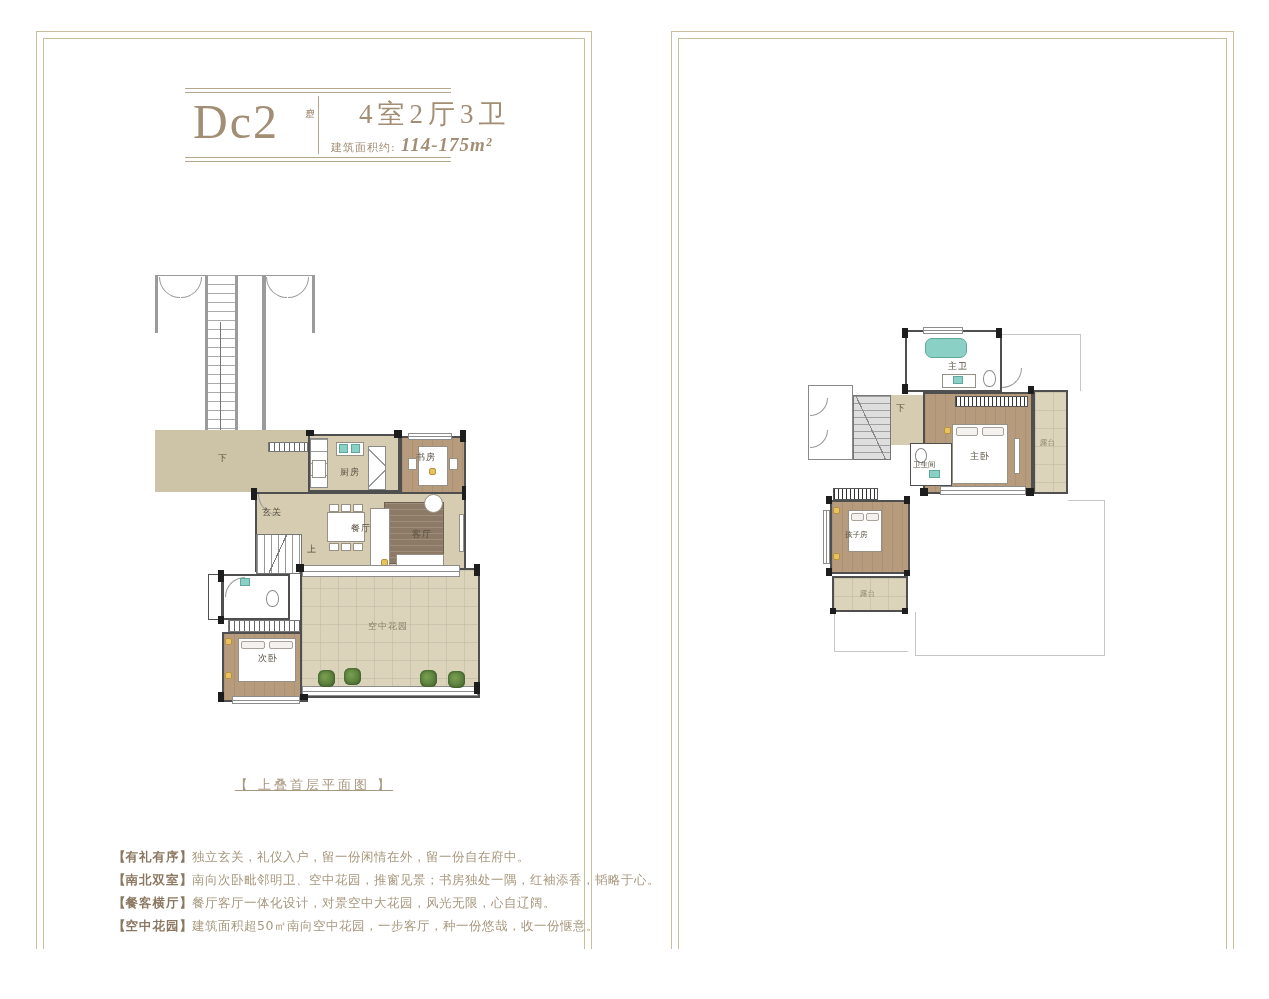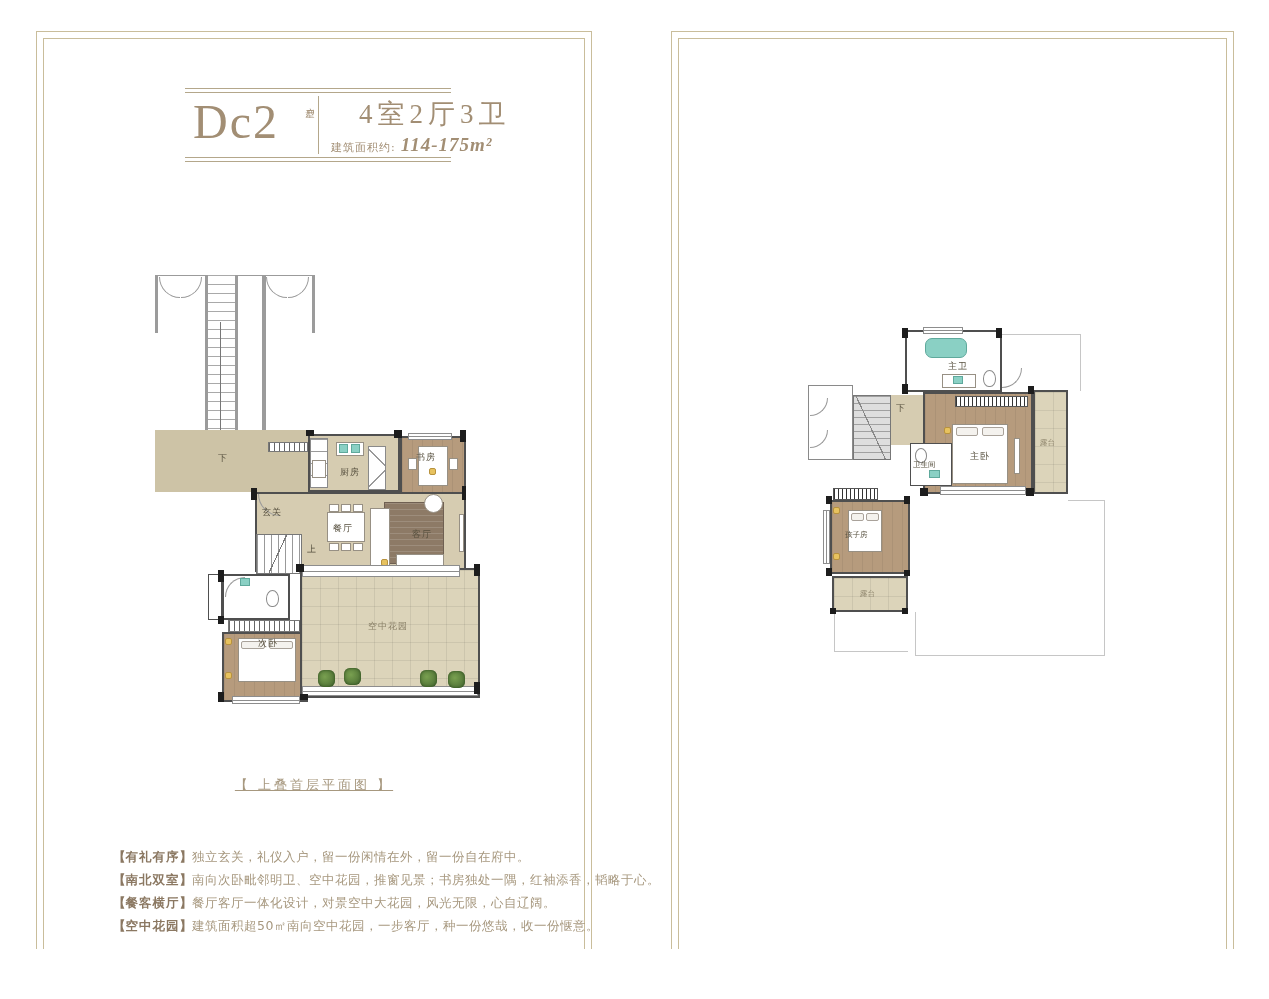--- a/index.html
+++ b/index.html
@@ -156,21 +156,21 @@
       <div class="room fill-tan" style="left:105px;top:230px;width:211px;height:80px;"></div>
       <div class="arc arc-dl" style="left:108px;top:232px;width:22px;height:22px;"></div>
       <div class="lbl" style="left:112px;top:246px;">玄关</div>
       <div class="furn" style="left:179px;top:242px;width:10px;height:8px;"></div>
       <div class="furn" style="left:191px;top:242px;width:10px;height:8px;"></div>
       <div class="furn" style="left:203px;top:242px;width:10px;height:8px;"></div>
       <div class="furn" style="left:177px;top:250px;width:38px;height:30px;"></div>
       <div class="furn" style="left:179px;top:281px;width:10px;height:8px;"></div>
       <div class="furn" style="left:191px;top:281px;width:10px;height:8px;"></div>
       <div class="furn" style="left:203px;top:281px;width:10px;height:8px;"></div>
-      <div class="lbl" style="left:183px;top:262px;">餐厅</div>
+      <div class="lbl" style="left:201px;top:262px;">餐厅</div>
       <div class="rug" style="left:234px;top:240px;width:60px;height:62px;"></div>
       <div class="furn" style="left:220px;top:246px;width:20px;height:64px;"></div>
       <div class="furn" style="left:246px;top:292px;width:48px;height:18px;"></div>
       <div class="furn round" style="left:274px;top:232px;width:19px;height:19px;"></div>
       <div class="gold" style="left:231px;top:297px;width:7px;height:7px;"></div>
       <div class="furn" style="left:309px;top:252px;width:5px;height:38px;"></div>
       <div class="lbl" style="left:262px;top:268px;">客厅</div>
 
       <div class="stairs-h" style="left:106px;top:272px;width:46px;height:40px;"></div>
       <div class="lbl" style="left:157px;top:283px;">上</div>
@@ -179,21 +179,21 @@
       <div class="arc arc-ul" style="left:75px;top:315px;width:20px;height:20px;"></div>
       <div class="teal" style="left:90px;top:316px;width:10px;height:8px;"></div>
       <div class="toilet" style="left:116px;top:328px;width:13px;height:17px;"></div>
       <div class="room fill-white" style="left:58px;top:312px;width:14px;height:46px;border-width:1px;"></div>
 
       <div class="hatch-v" style="left:78px;top:358px;width:80px;height:12px;"></div>
       <div class="room fill-wood" style="left:72px;top:370px;width:86px;height:70px;"></div>
       <div class="furn" style="left:88px;top:376px;width:58px;height:44px;"></div>
       <div class="pillow" style="left:91px;top:379px;width:24px;height:8px;"></div>
       <div class="pillow" style="left:119px;top:379px;width:24px;height:8px;"></div>
-      <div class="lbl" style="left:108px;top:377px;">次卧</div>
+      <div class="lbl" style="left:108px;top:392px;">次卧</div>
       <div class="gold" style="left:75px;top:376px;width:7px;height:7px;"></div>
       <div class="gold" style="left:75px;top:410px;width:7px;height:7px;"></div>
       <div class="win-h" style="left:82px;top:434px;width:68px;height:8px;"></div>
 
       <div class="room fill-garden" style="left:150px;top:306px;width:180px;height:130px;"></div>
       <div class="win-h" style="left:152px;top:303px;width:158px;height:12px;"></div>
       <div class="win-h" style="left:152px;top:424px;width:176px;height:10px;"></div>
       <div class="lbl" style="left:218px;top:360px;color:#8a8068;">空中花园</div>
       <div class="plant" style="left:168px;top:408px;"></div>
       <div class="plant" style="left:194px;top:406px;"></div>

